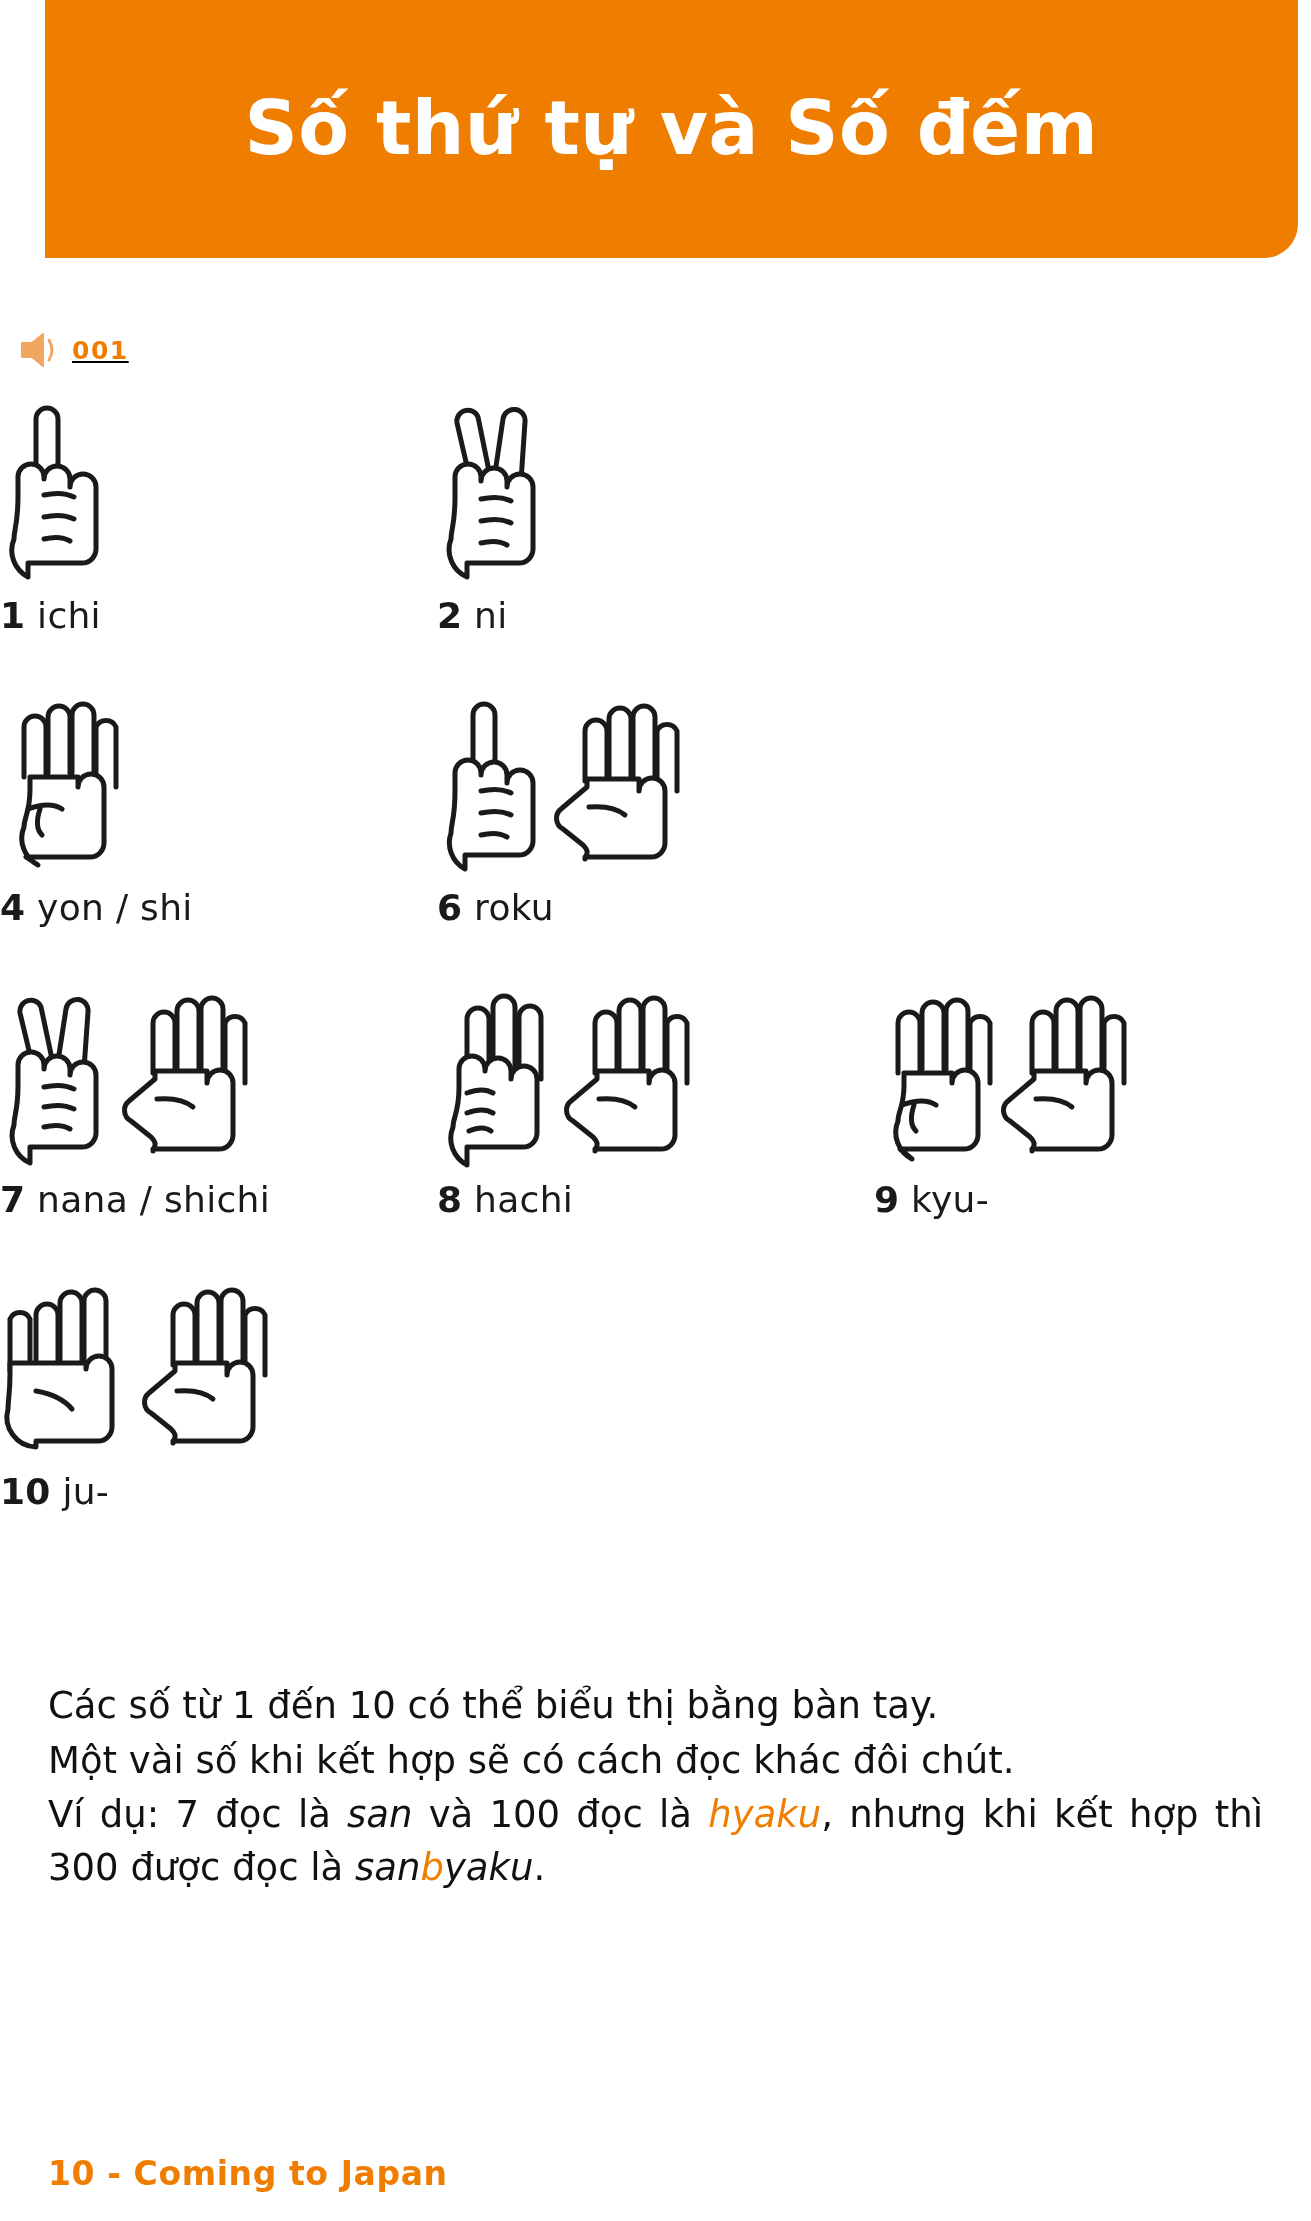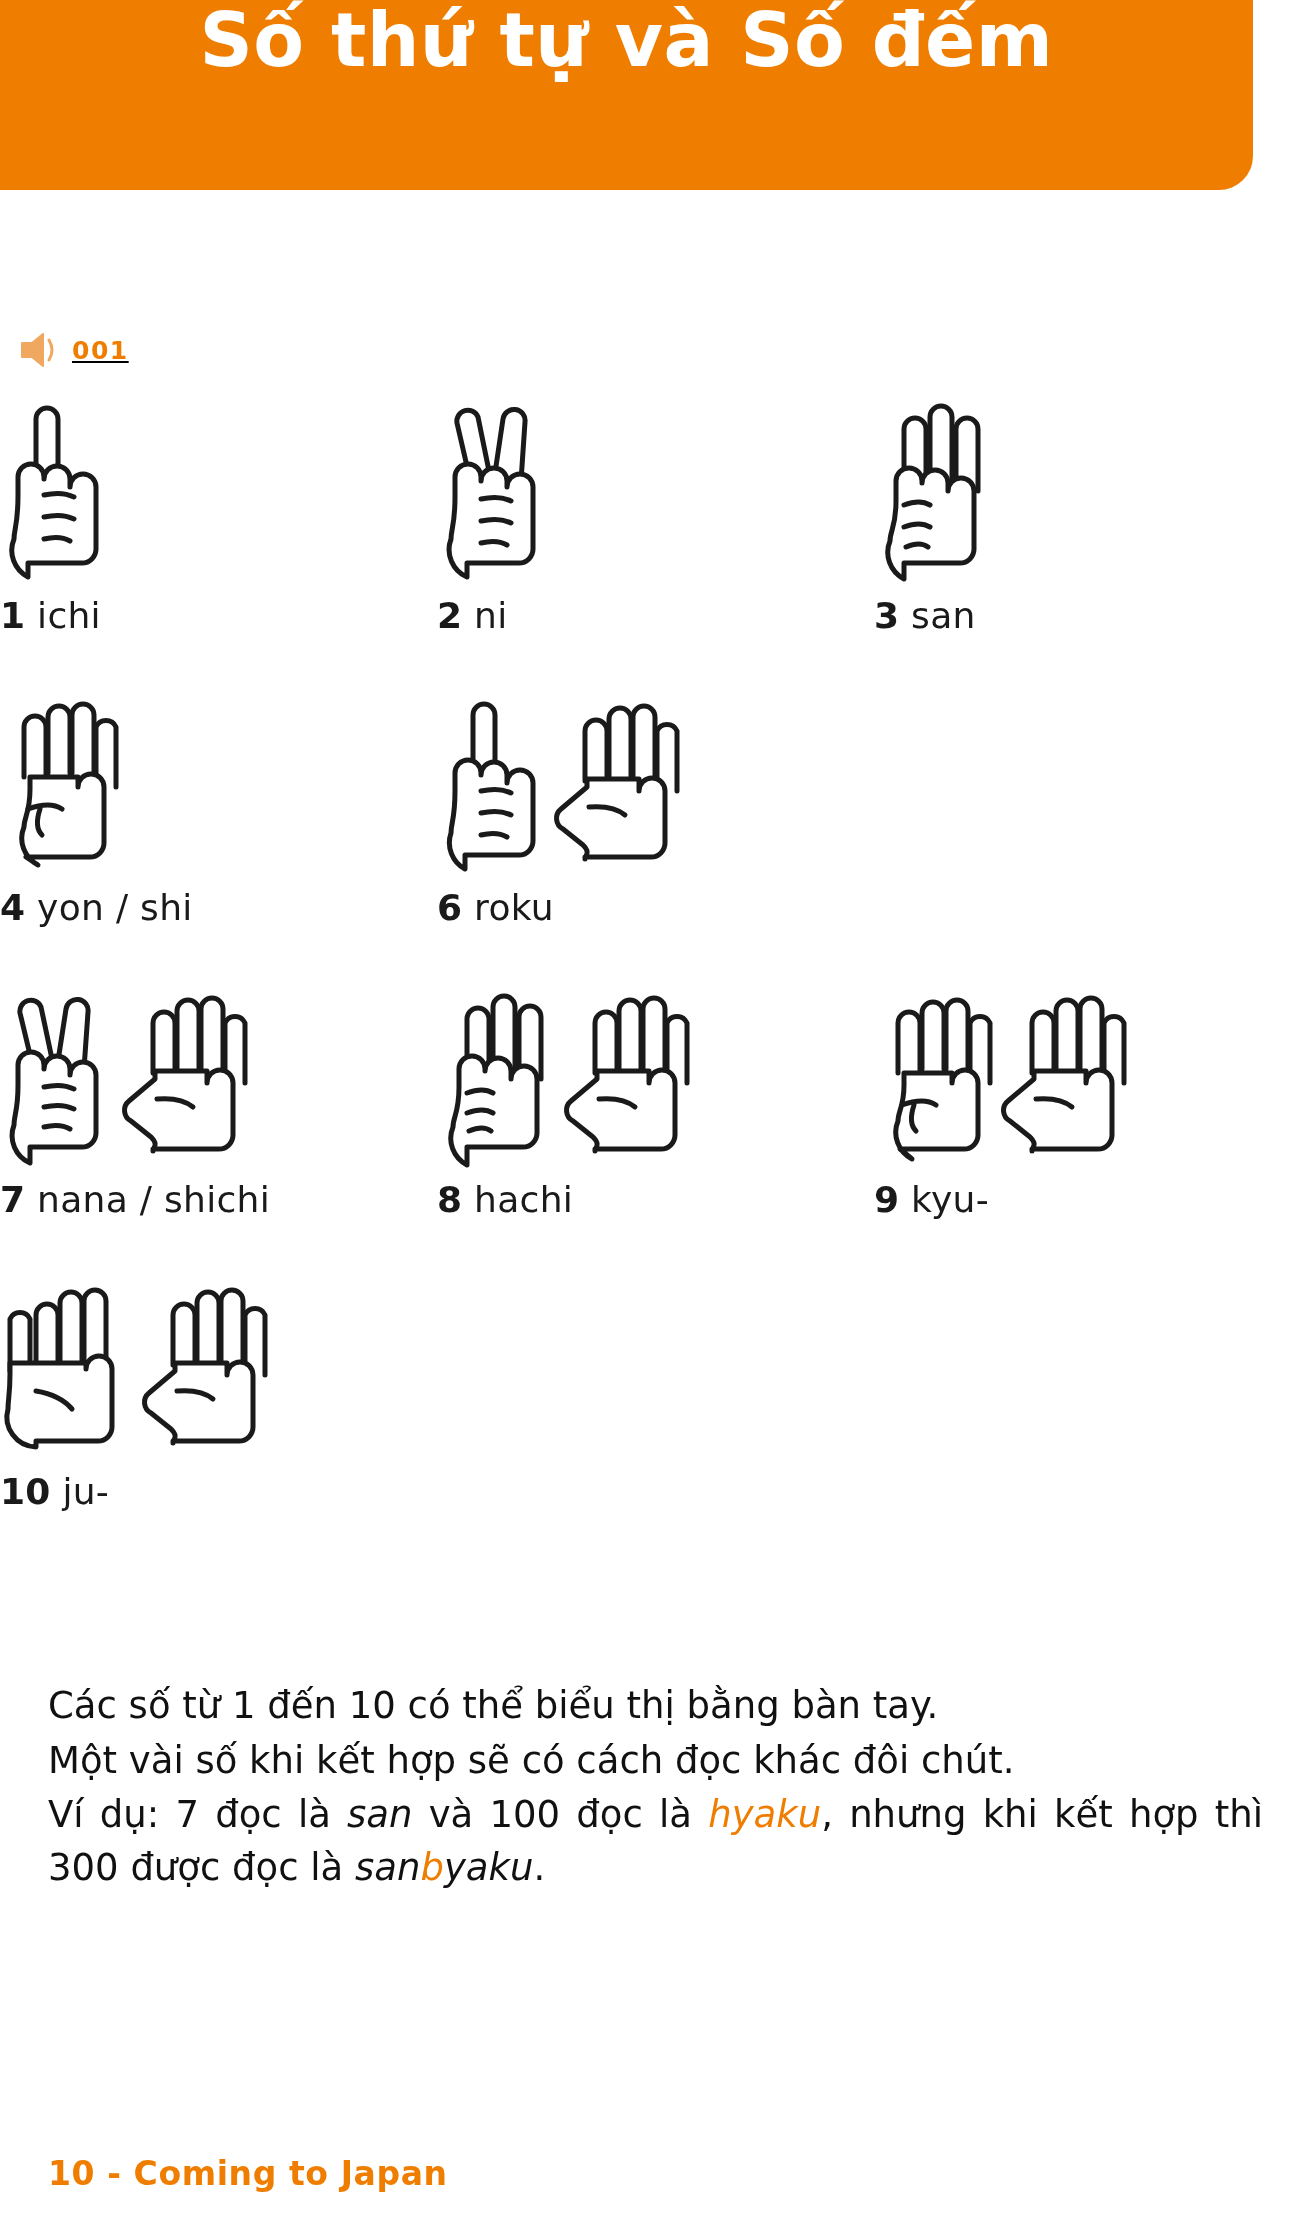--- a/index.html
+++ b/index.html
@@ -11,26 +11,28 @@
     height: 2221px;
     background: #ffffff;
     font-family: "DejaVu Sans", "Liberation Sans", sans-serif;
     overflow: hidden;
     position: relative;
   }
 
   
   .header {
     width: 1253px;
-    height: 190px;
+    height: 258px;
     background: #ef7d00;
     border-bottom-right-radius: 34px;
     display: flex;
+    align-items: center;
     justify-content: center;
     box-sizing: border-box;
+    margin-left: 45px;
   }
   .header-title {
     color: #ffffff;
     font-size: 74px;
     font-weight: bold;
     letter-spacing: 0.5px;
     line-height: 1.1;
     text-align: center;
     white-space: nowrap;
   }
@@ -185,39 +187,20 @@
             <path d="M44 148 q16 -4 26 2" fill="none"></path>
           </g>
         </svg>
       </div>
       <div class="caption">
         <b>2</b>
         <span>ni</span>
       </div>
     </div>
 
-    <div class="cell">
-      <div class="hands">
-        <svg width="120" height="190" viewBox="0 0 120 190">
-          <g fill="#ffffff" stroke="#1a1a1a" stroke-width="5" stroke-linejoin="round" stroke-linecap="round">
-            <path d="M30 84 V34 a11 11 0 0 1 22 0 V84"></path>
-            <path d="M56 84 V22 a11 11 0 0 1 22 0 V84"></path>
-            <path d="M82 86 V34 a11 11 0 0 1 22 0 V96"></path>
-            <path d="M30 168 h56 a14 14 0 0 0 14-14 V96 a13 13 0 0 0-26 0 v-8 a13 13 0 0 0-26 0 v-2 a13 13 0 0 0-26 0 v20 c0 26 -6 30 -6 40 a30 30 0 0 0 14 38 z"></path>
-            <path d="M30 110 q16 -6 26 0" fill="none"></path>
-            <path d="M30 132 q16 -6 26 0" fill="none"></path>
-            <path d="M32 152 q14 -6 22 0" fill="none"></path>
-          </g>
-        </svg>
-      </div>
-      <div class="caption">
-        <b>3</b>
-        <span>san</span>
-      </div>
-    </div>
   </div>
 
   <div class="grid-row">
 
     <div class="cell">
       <div class="hands">
         <svg width="120" height="190" viewBox="0 0 120 190">
           <g fill="#ffffff" stroke="#1a1a1a" stroke-width="5" stroke-linejoin="round" stroke-linecap="round">
             <path d="M24 90 V40 a11 11 0 0 1 22 0 V90"></path>
             <path d="M48 86 V30 a11 11 0 0 1 22 0 V86"></path>

